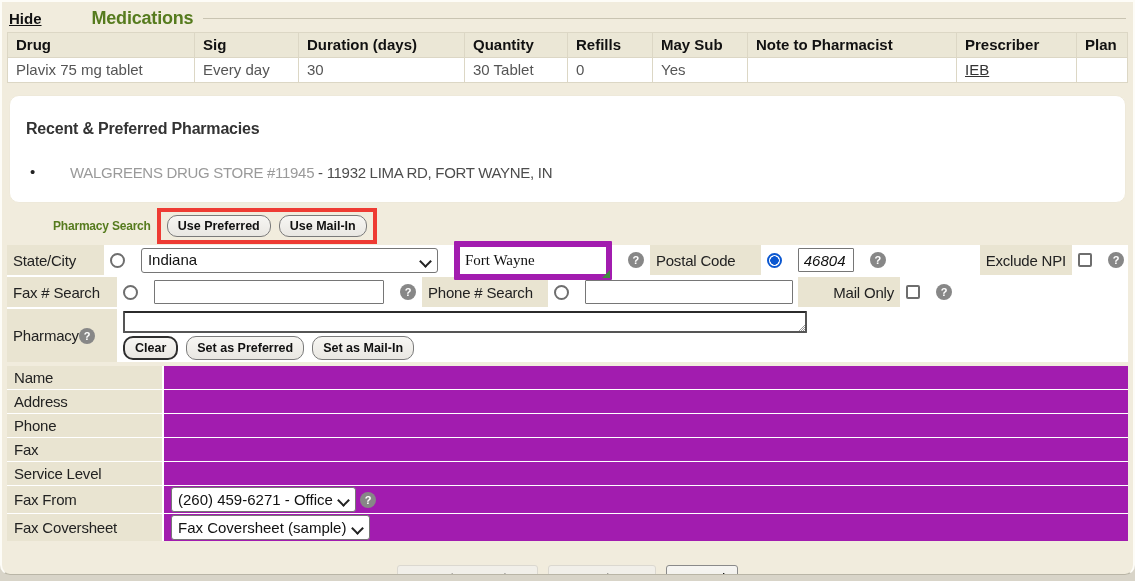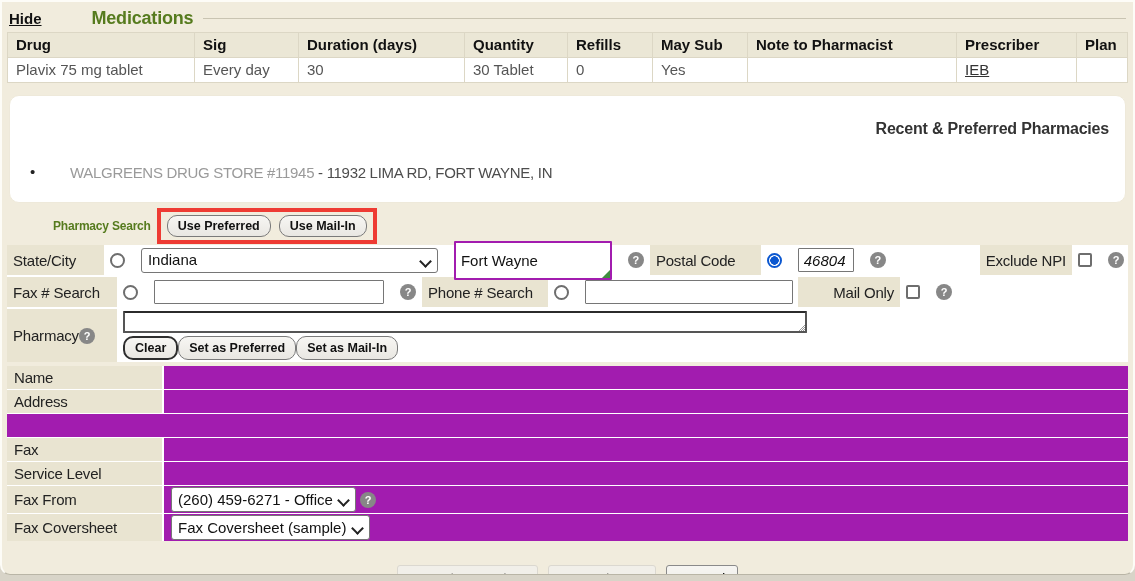--- a/index.html
+++ b/index.html
@@ -29,21 +29,21 @@
   table.med { width:100%; border-collapse:separate; border-spacing:1px; background:#dcd7c5; table-layout:fixed; }
   table.med td { padding:3px 8px 4px 8px; font-size:15px; overflow:hidden; white-space:nowrap; }
   table.med tr.hdr td { background:#ebe7d6; font-weight:bold; color:#111; }
   table.med tr.row td { background:#fff; color:#555; }
   .ieb-link { color:#333; text-decoration:underline; cursor:pointer; }
   
   .card {
     background:#fff; border:1px solid #eee9da; border-radius:10px;
     margin:12px 2px 6px 2px; padding:24px 16px 18px 16px; height:108px;
   }
-  .card h3 { font-size:16px; color:#333; letter-spacing:-0.2px;text-align:right; }
+  .card h3 { font-size:16px; color:#333; letter-spacing:-0.2px; }
   .card ul { list-style:none; margin-top:26px; }
   .card li { position:relative; padding-left:44px; font-size:15px; letter-spacing:-0.3px; }
   .card li::before { content:"•"; position:absolute; left:4px; top:-1px; color:#222; font-size:15px; }
   .pharm-link { color:#9a9a9a; cursor:pointer; }
   .pharm-addr { color:#4d4d4d; }
   
   .ps-header { display:flex; align-items:center; margin:2px 0 2px 2px; height:34px; }
   .ps-header .green-title { font-size:12px; }
   .red-box {
     display:inline-flex; gap:8px; border:4px solid #ee3b33;
@@ -101,39 +101,39 @@
   .select-wrap::after {
     content:""; position:absolute; right:8px; top:9px;
     width:7px; height:7px; border-left:2px solid #222; border-bottom:2px solid #222;
     transform:rotate(-45deg); pointer-events:none;
   }
   input[type="text"] {
     font-family:"Liberation Sans", sans-serif; font-size:15px; color:#111;
     border:1px solid #767676; border-radius:1px; height:24px; padding:0 5px; background:#fff;
   }
   .city-wrap { position:relative; display:inline-flex; }
-  .city-wrap input { border:2px solid #a21caf; height:39px; width:158px; }
+  .city-wrap input { border:6px solid #a21caf; height:39px; width:158px;font-family:Liberation Serif, serif; }
   .city-wrap::after {
     content:""; position:absolute; right:2px; bottom:2px;
     border-left:8px solid transparent; border-bottom:8px solid #3f8d3f; pointer-events:none;
   }
   .state-select { width:297px; }
   .zip-input { width:56px;font-style:italic; }
   .fax-input { width:230px; }
   .phone-input { width:208px; }
   .pharm-zone { flex-direction:column; align-items:flex-start; justify-content:center; gap:3px; padding-top:2px; }
   .pharm-textarea {
     width:684px; height:22px; resize:none;
     border:2px solid #555; border-top-color:#2b2b2b; border-radius:1px;
     font-family:"Liberation Sans", sans-serif; font-size:14px; padding:1px 4px;
     background:
       linear-gradient(135deg, transparent 0 70%, #999 70% 74%, transparent 74% 80%, #999 80% 84%, transparent 84% 90%, #999 90% 94%, transparent 94%) no-repeat right bottom / 10px 10px,
       #fff;
   }
-  .pharm-btns { display:flex; }
+  .pharm-btns { display:flex; gap:8px; }
   
   .details-block { background:#fff; margin-top:4px; }
   .drow { display:flex; height:23px; margin-bottom:1px; }
   .dlbl {
     width:155px; background:#e9e4d1; display:flex; align-items:center;
     padding-left:7px; font-size:15px; color:#222; letter-spacing:-0.2px; margin-right:2px;
   }
   .dval { flex:1; background:#a21caf; display:flex; align-items:center; gap:4px; padding-left:7px; font-size:15px; color:#444; }
   .drow.sel-row { height:27px; }
   
@@ -281,20 +281,21 @@
   <div class="details-block">
     <div class="drow">
       <div class="dlbl">Name</div>
       <div class="dval"></div>
     </div>
     <div class="drow">
       <div class="dlbl">Address</div>
       <div class="dval"></div>
     </div>
     <div class="drow">
+      <div class="dlbl">Phone</div>
       <div class="dval"></div>
     </div>
     <div class="drow">
       <div class="dlbl">Fax</div>
       <div class="dval"></div>
     </div>
     <div class="drow">
       <div class="dlbl">Service Level</div>
       <div class="dval"></div>
     </div>

